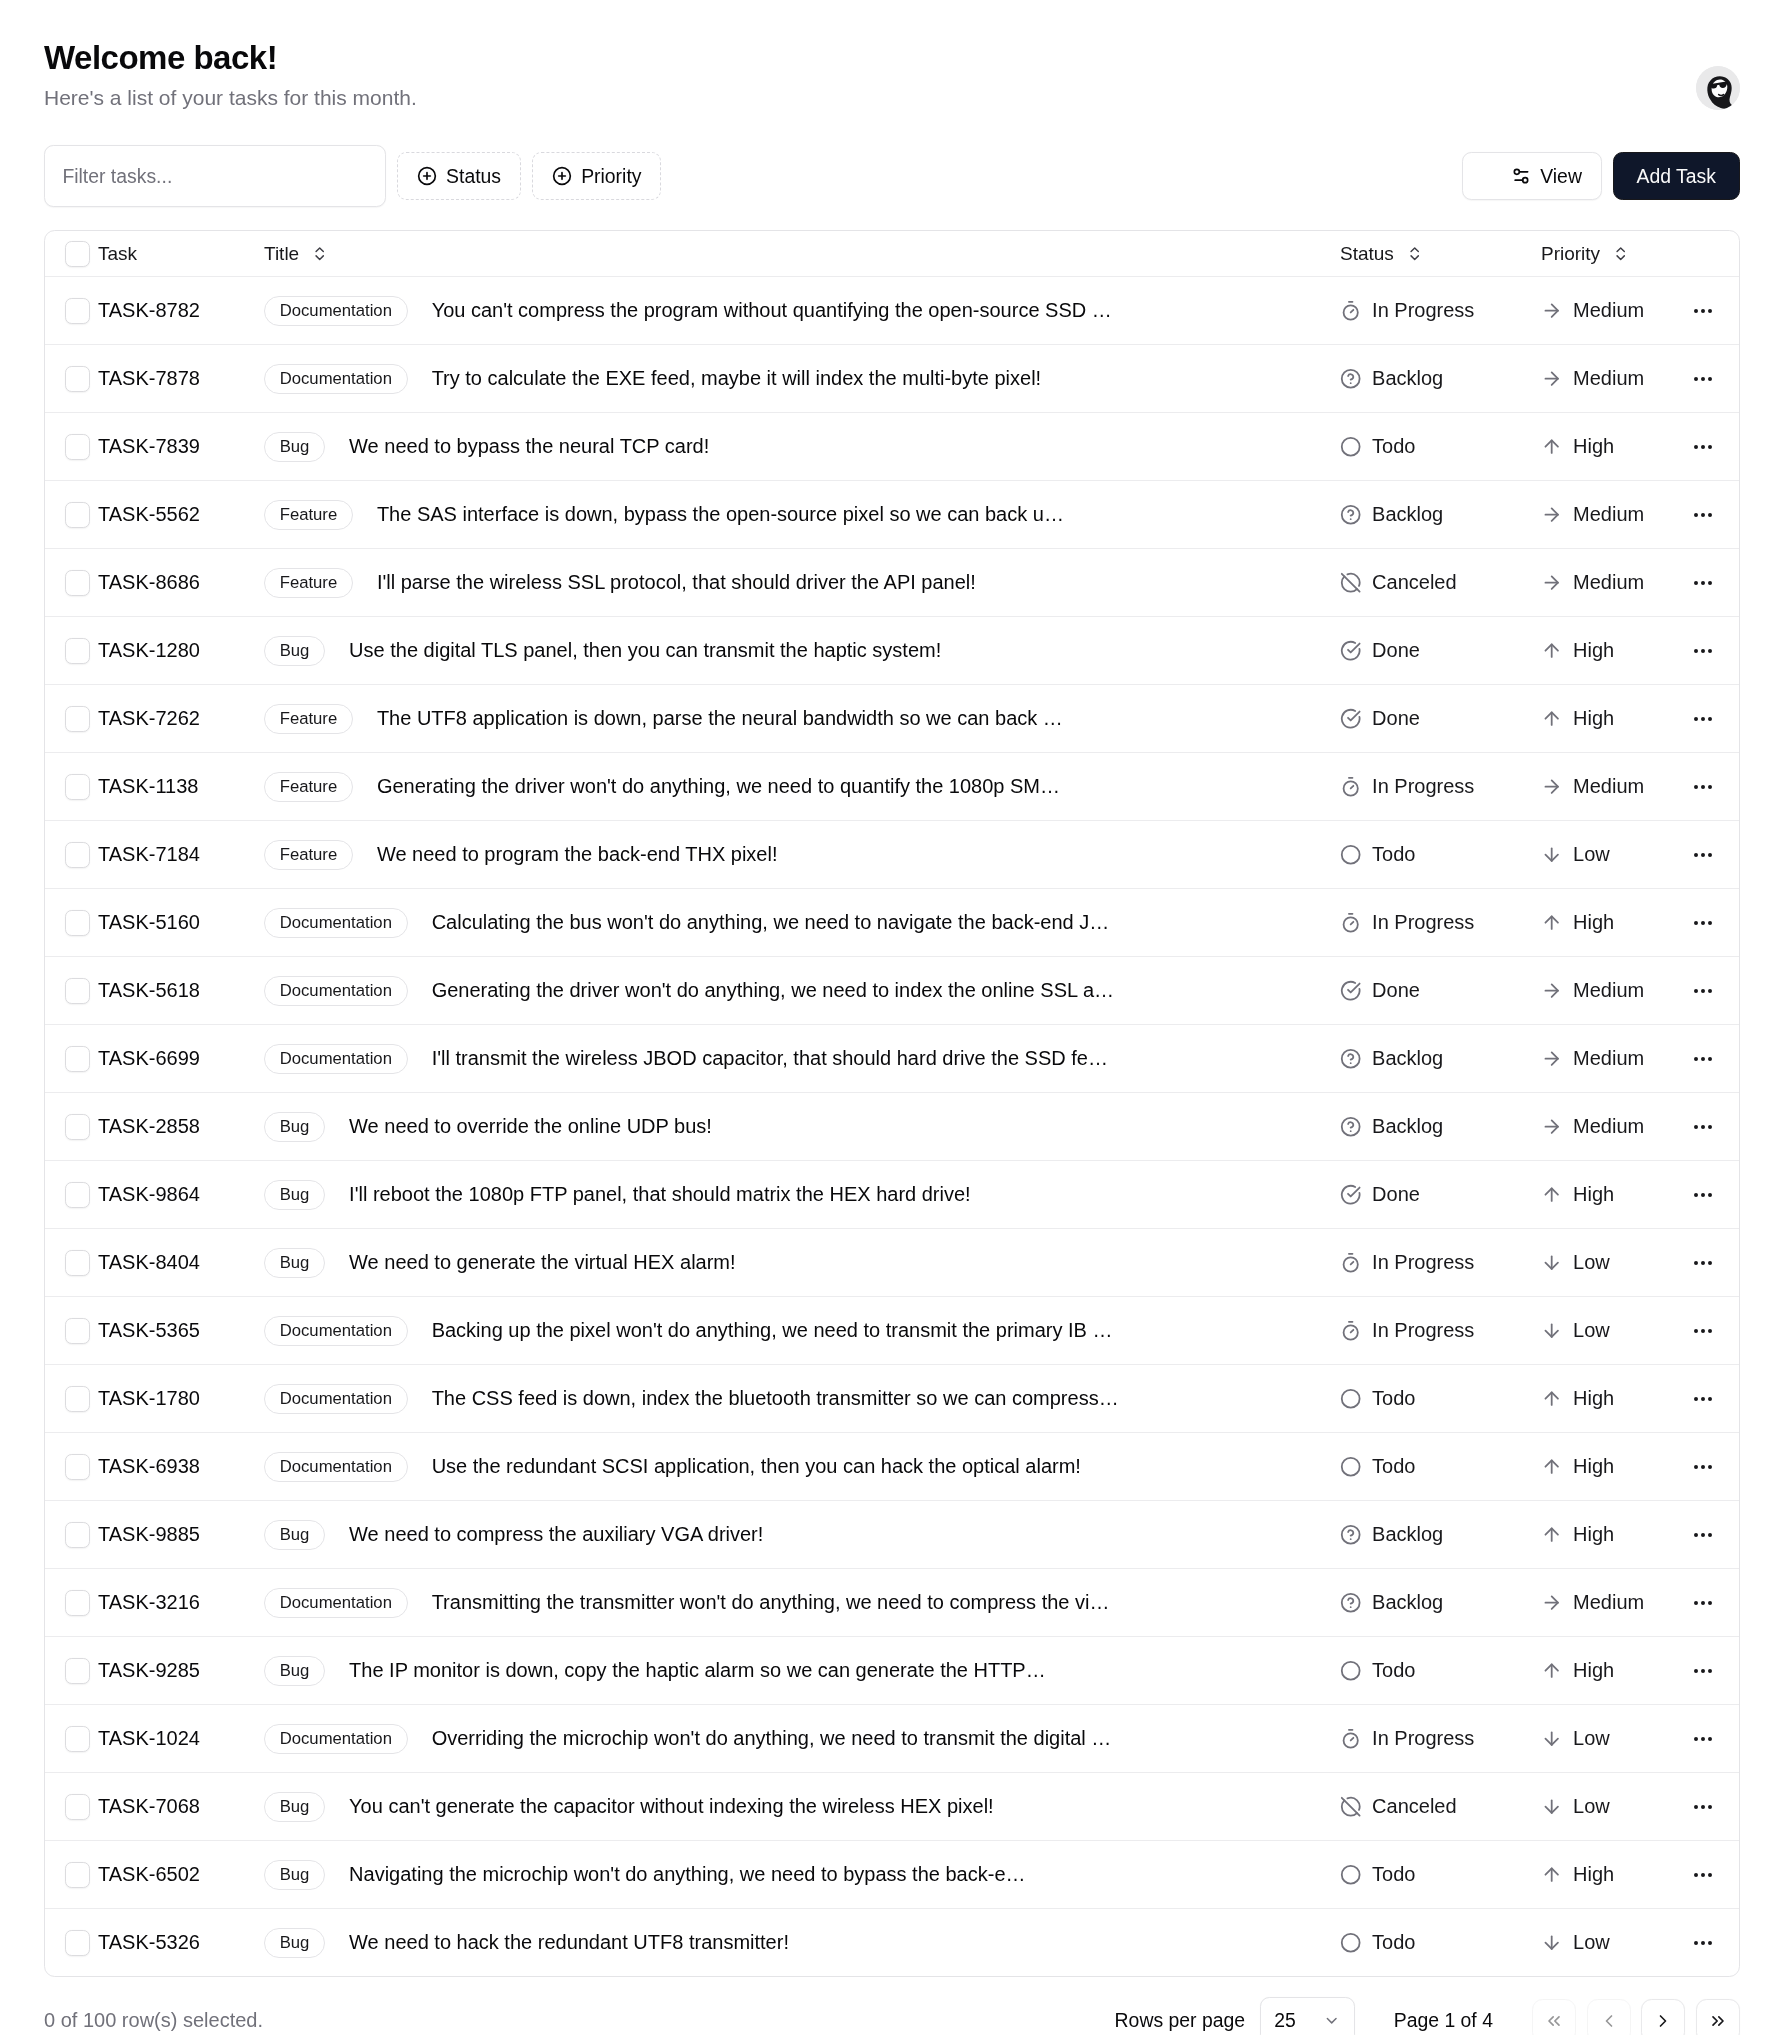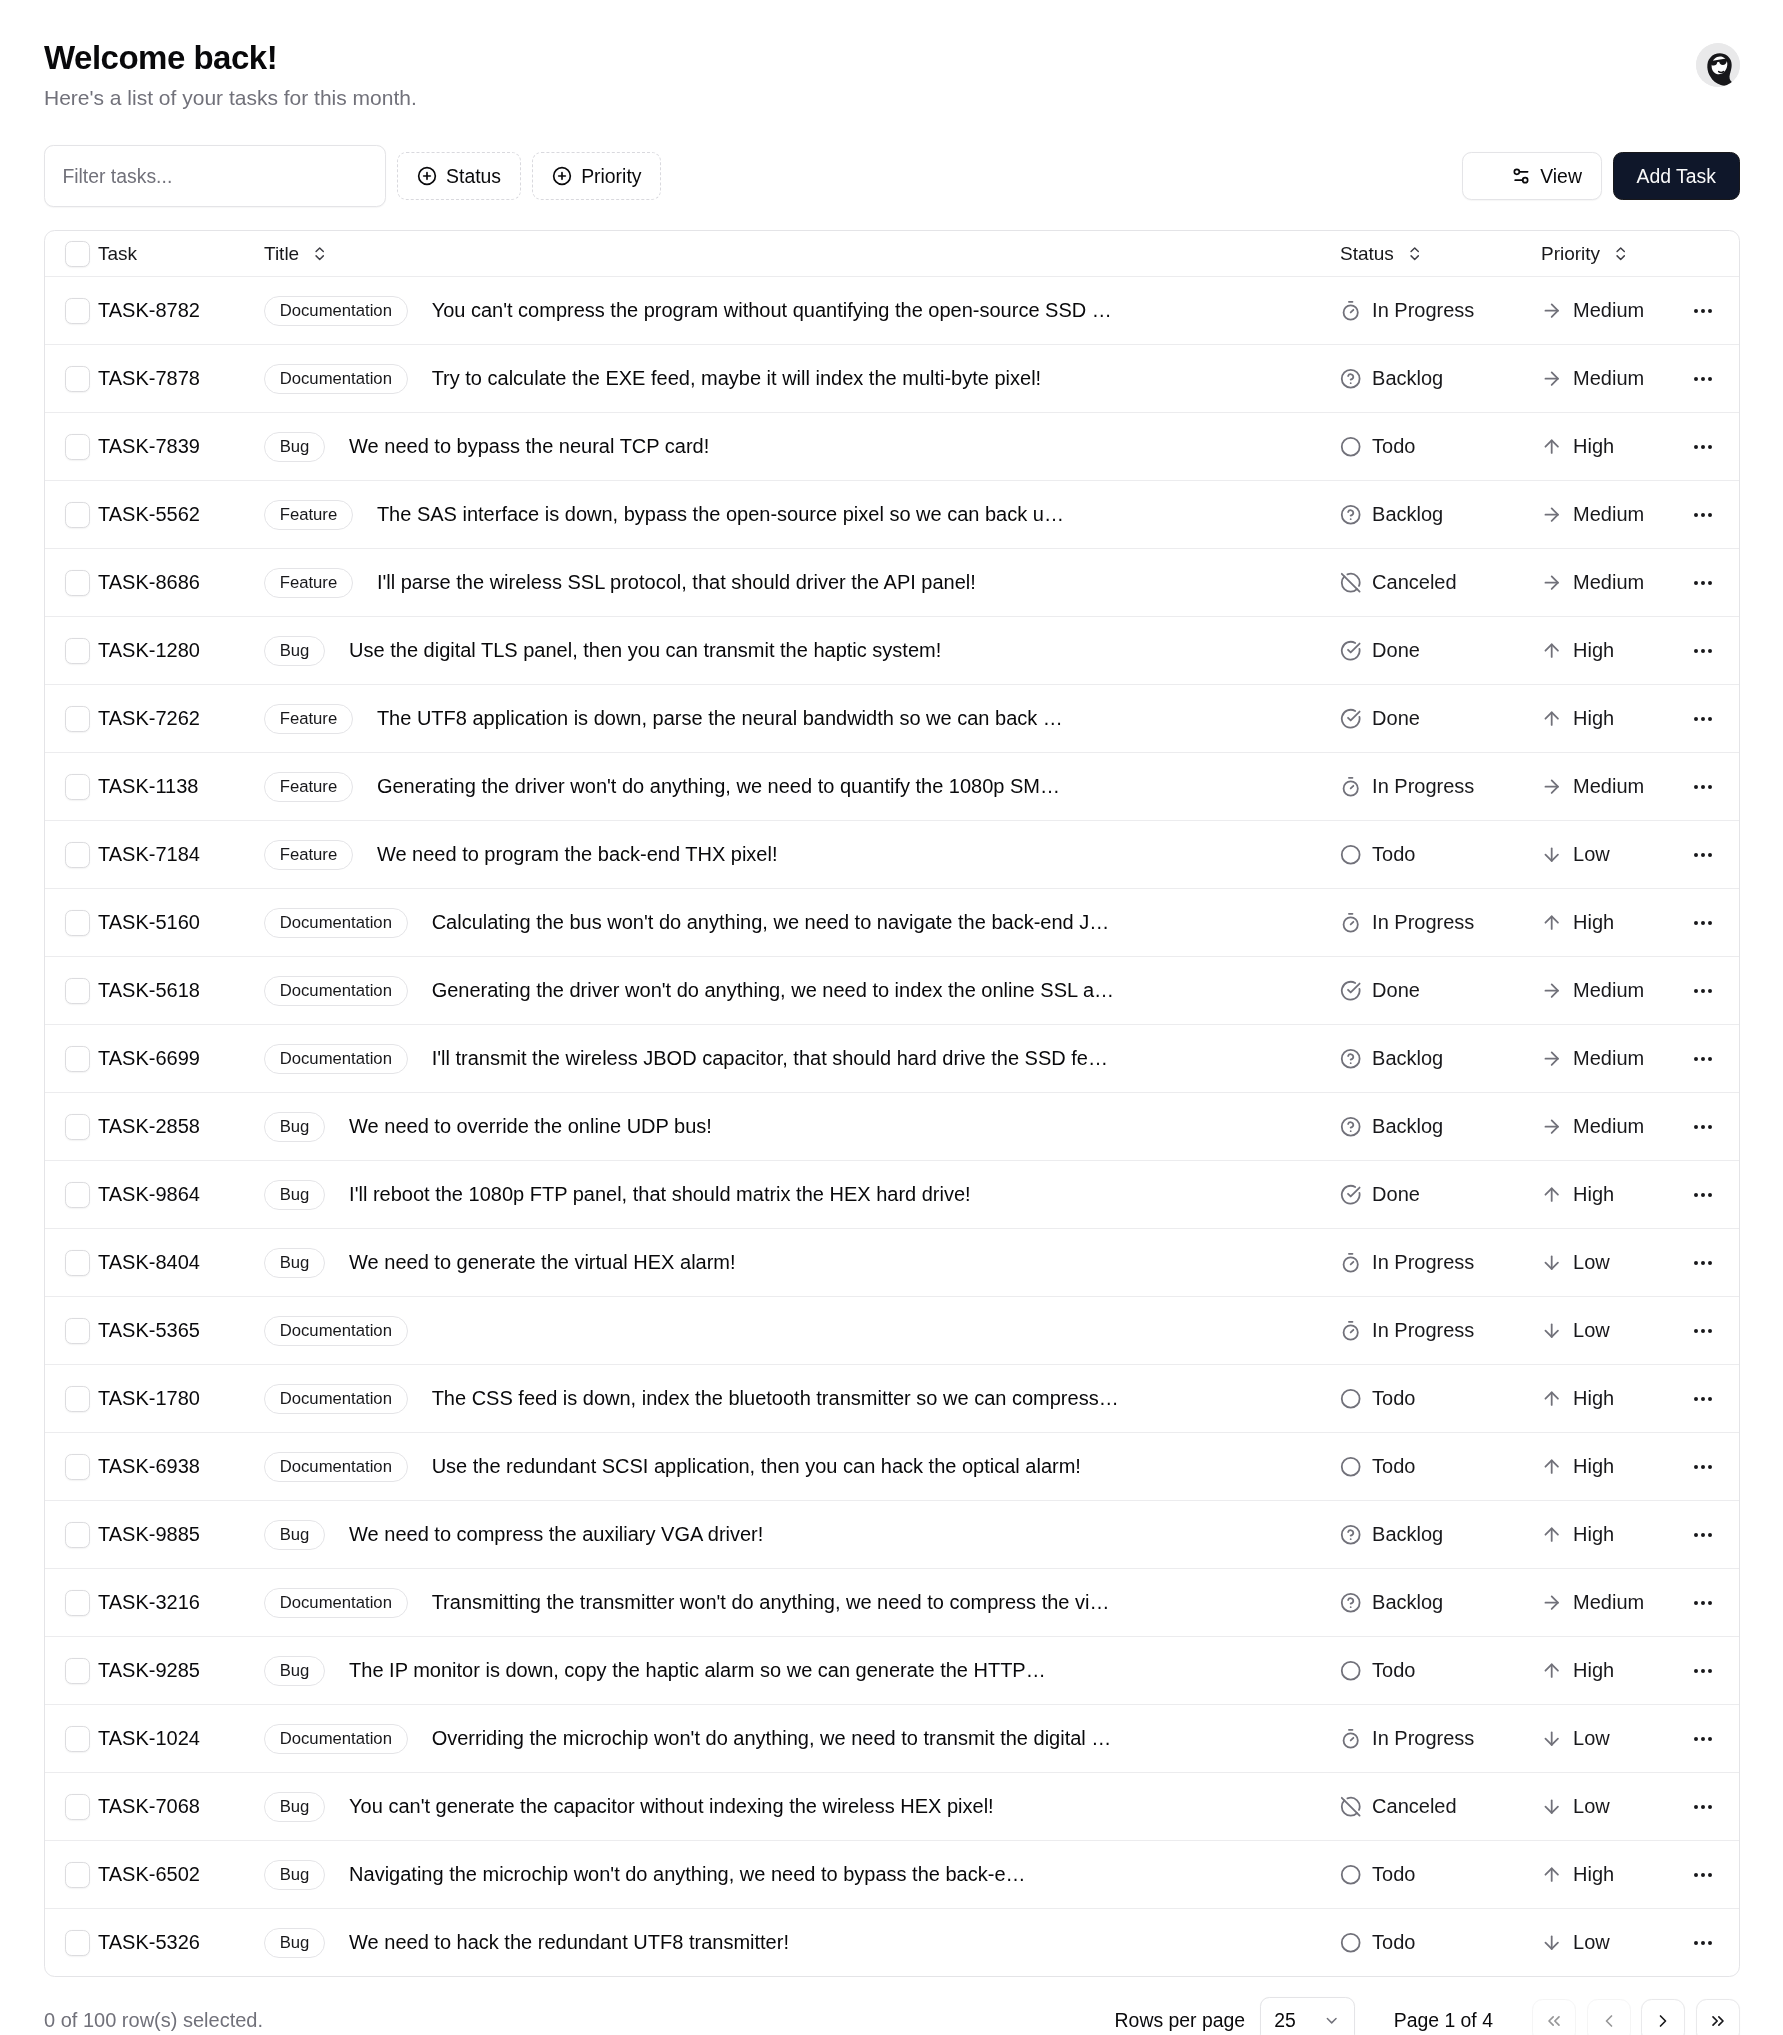--- a/index.html
+++ b/index.html
@@ -6,21 +6,21 @@
   html, body { background: #ffffff; }
   body {
     width: 1784px;
     min-height: 2035px;
     font-family: "Liberation Sans", "DejaVu Sans", sans-serif;
     color: #09090b;
   }
   .page { padding: 39px 44px 20px 44px; }
 
   
-  .pagehead { display: flex; justify-content: space-between; align-items: flex-start; }
+  .pagehead { display: flex; justify-content: space-between; align-items: flex-end; }
   h1.title { font-size: 33px; font-weight: 700; letter-spacing: -0.5px; }
   p.subtitle { margin-top: 9.4px; font-size: 21px; color: #71717a; }
   .avatar {
     width: 44px; height: 44px; border-radius: 50%; overflow: hidden; border: none;
     background: #e9e9ea; cursor: pointer; padding: 0; flex: 0 0 auto; margin-top: 4px;
   }
   .avatar svg { width: 100%; height: 100%; display: block; }
 
   
   .toolbar { display: flex; align-items: center; margin-top: 35px; gap: 10.7px; }
@@ -698,20 +698,21 @@
             </button>
           </div>
         </div>
         <div class="trow">
           <div class="cell c-check">
             <button class="checkbox" aria-label="Select row"></button>
           </div>
           <div class="cell c-id">TASK-5365</div>
           <div class="cell c-title">
             <span class="badge">Documentation</span>
+            <span class="ttl">Backing up the pixel won't do anything, we need to transmit the primary IB …</span>
           </div>
           <div class="cell c-status">
             <svg class="ic" viewBox="0 0 24 24">
               <line x1="10" x2="14" y1="2" y2="2"></line>
               <line x1="12" x2="15" y1="14" y2="11"></line>
               <circle cx="12" cy="14" r="8"></circle>
             </svg>
             <span>In Progress</span>
           </div>
           <div class="cell c-priority">

